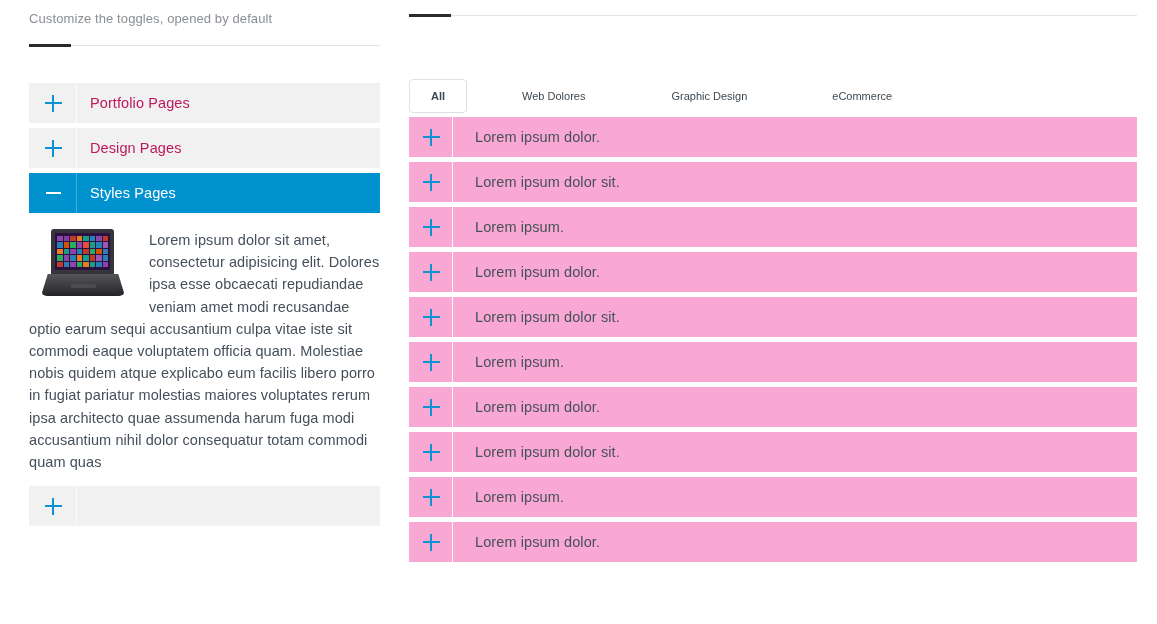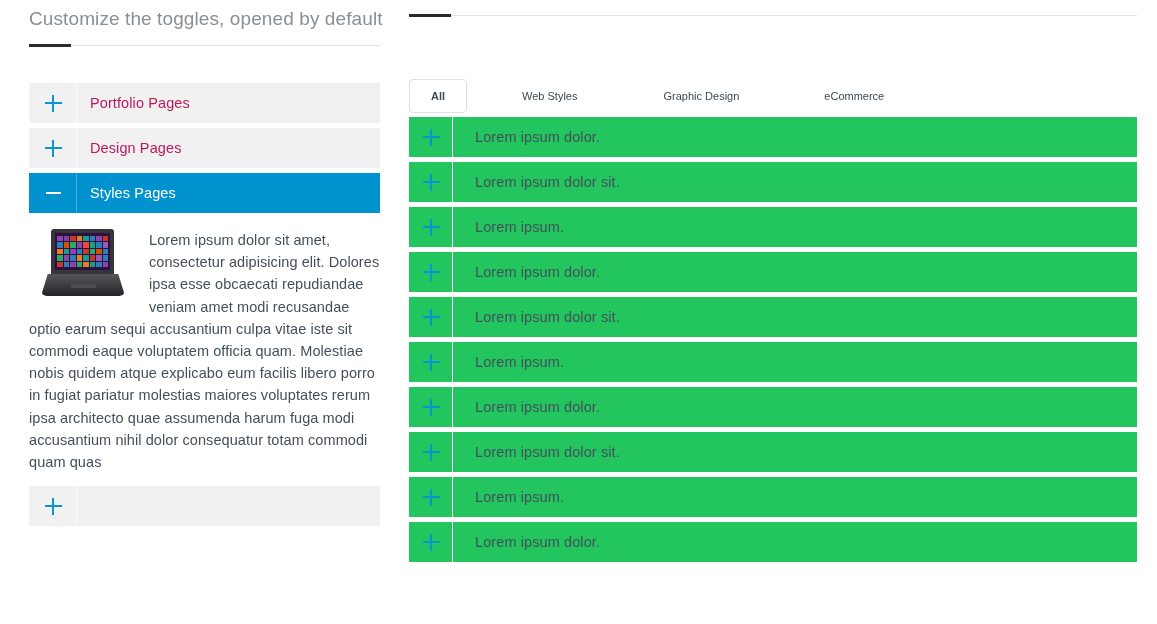--- a/index.html
+++ b/index.html
@@ -30,21 +30,21 @@
   }
   .col-right {
     position: absolute;
     left: 409px;
     top: 0;
     width: 728px;
   }
 
   
   .sec-title {
-    font-size: 19px;
+    font-size: 13px;
     color: #8a8f94;
     font-weight: 400;
     line-height: 22px;
     padding-top: 8px;
     letter-spacing: 0.1px;
     white-space: nowrap;
   }
   .sec-rule {
     position: relative;
     height: 1px;
@@ -206,21 +206,21 @@
   .f-gap-1 { margin-left: 39px; }
   .f-gap-2 { margin-left: 54px; }
   .f-gap-3 { margin-left: 53px; }
 
   
   .tlist { margin-top: 25px; }
   .trow {
     display: flex;
     align-items: stretch;
     height: 40px;
-    background: #22c55e;
+    background: #f9a8d4;
     margin-bottom: 5px;
     cursor: pointer;
     user-select: none;
   }
   .trow-ico {
     width: 44px;
     min-width: 44px;
     display: flex;
     align-items: center;
     justify-content: center;
@@ -343,21 +343,21 @@
 
     </div>
   </div>
 
   <div class="col-right">
 
     <div class="sec-rule"></div>
 
     <div class="filters">
       <div class="filter is-active">All</div>
-      <div class="filter f-gap-1">Web Styles</div>
+      <div class="filter f-gap-1">Web Dolores</div>
       <div class="filter f-gap-2">Graphic Design</div>
       <div class="filter f-gap-3">eCommerce</div>
     </div>
 
     <div class="tlist" id="toggle-list">
         <div class="trow">
           <span class="trow-ico">
             <span class="glyph-plus"></span>
           </span>
           <span class="trow-label">Lorem ipsum dolor.</span>

